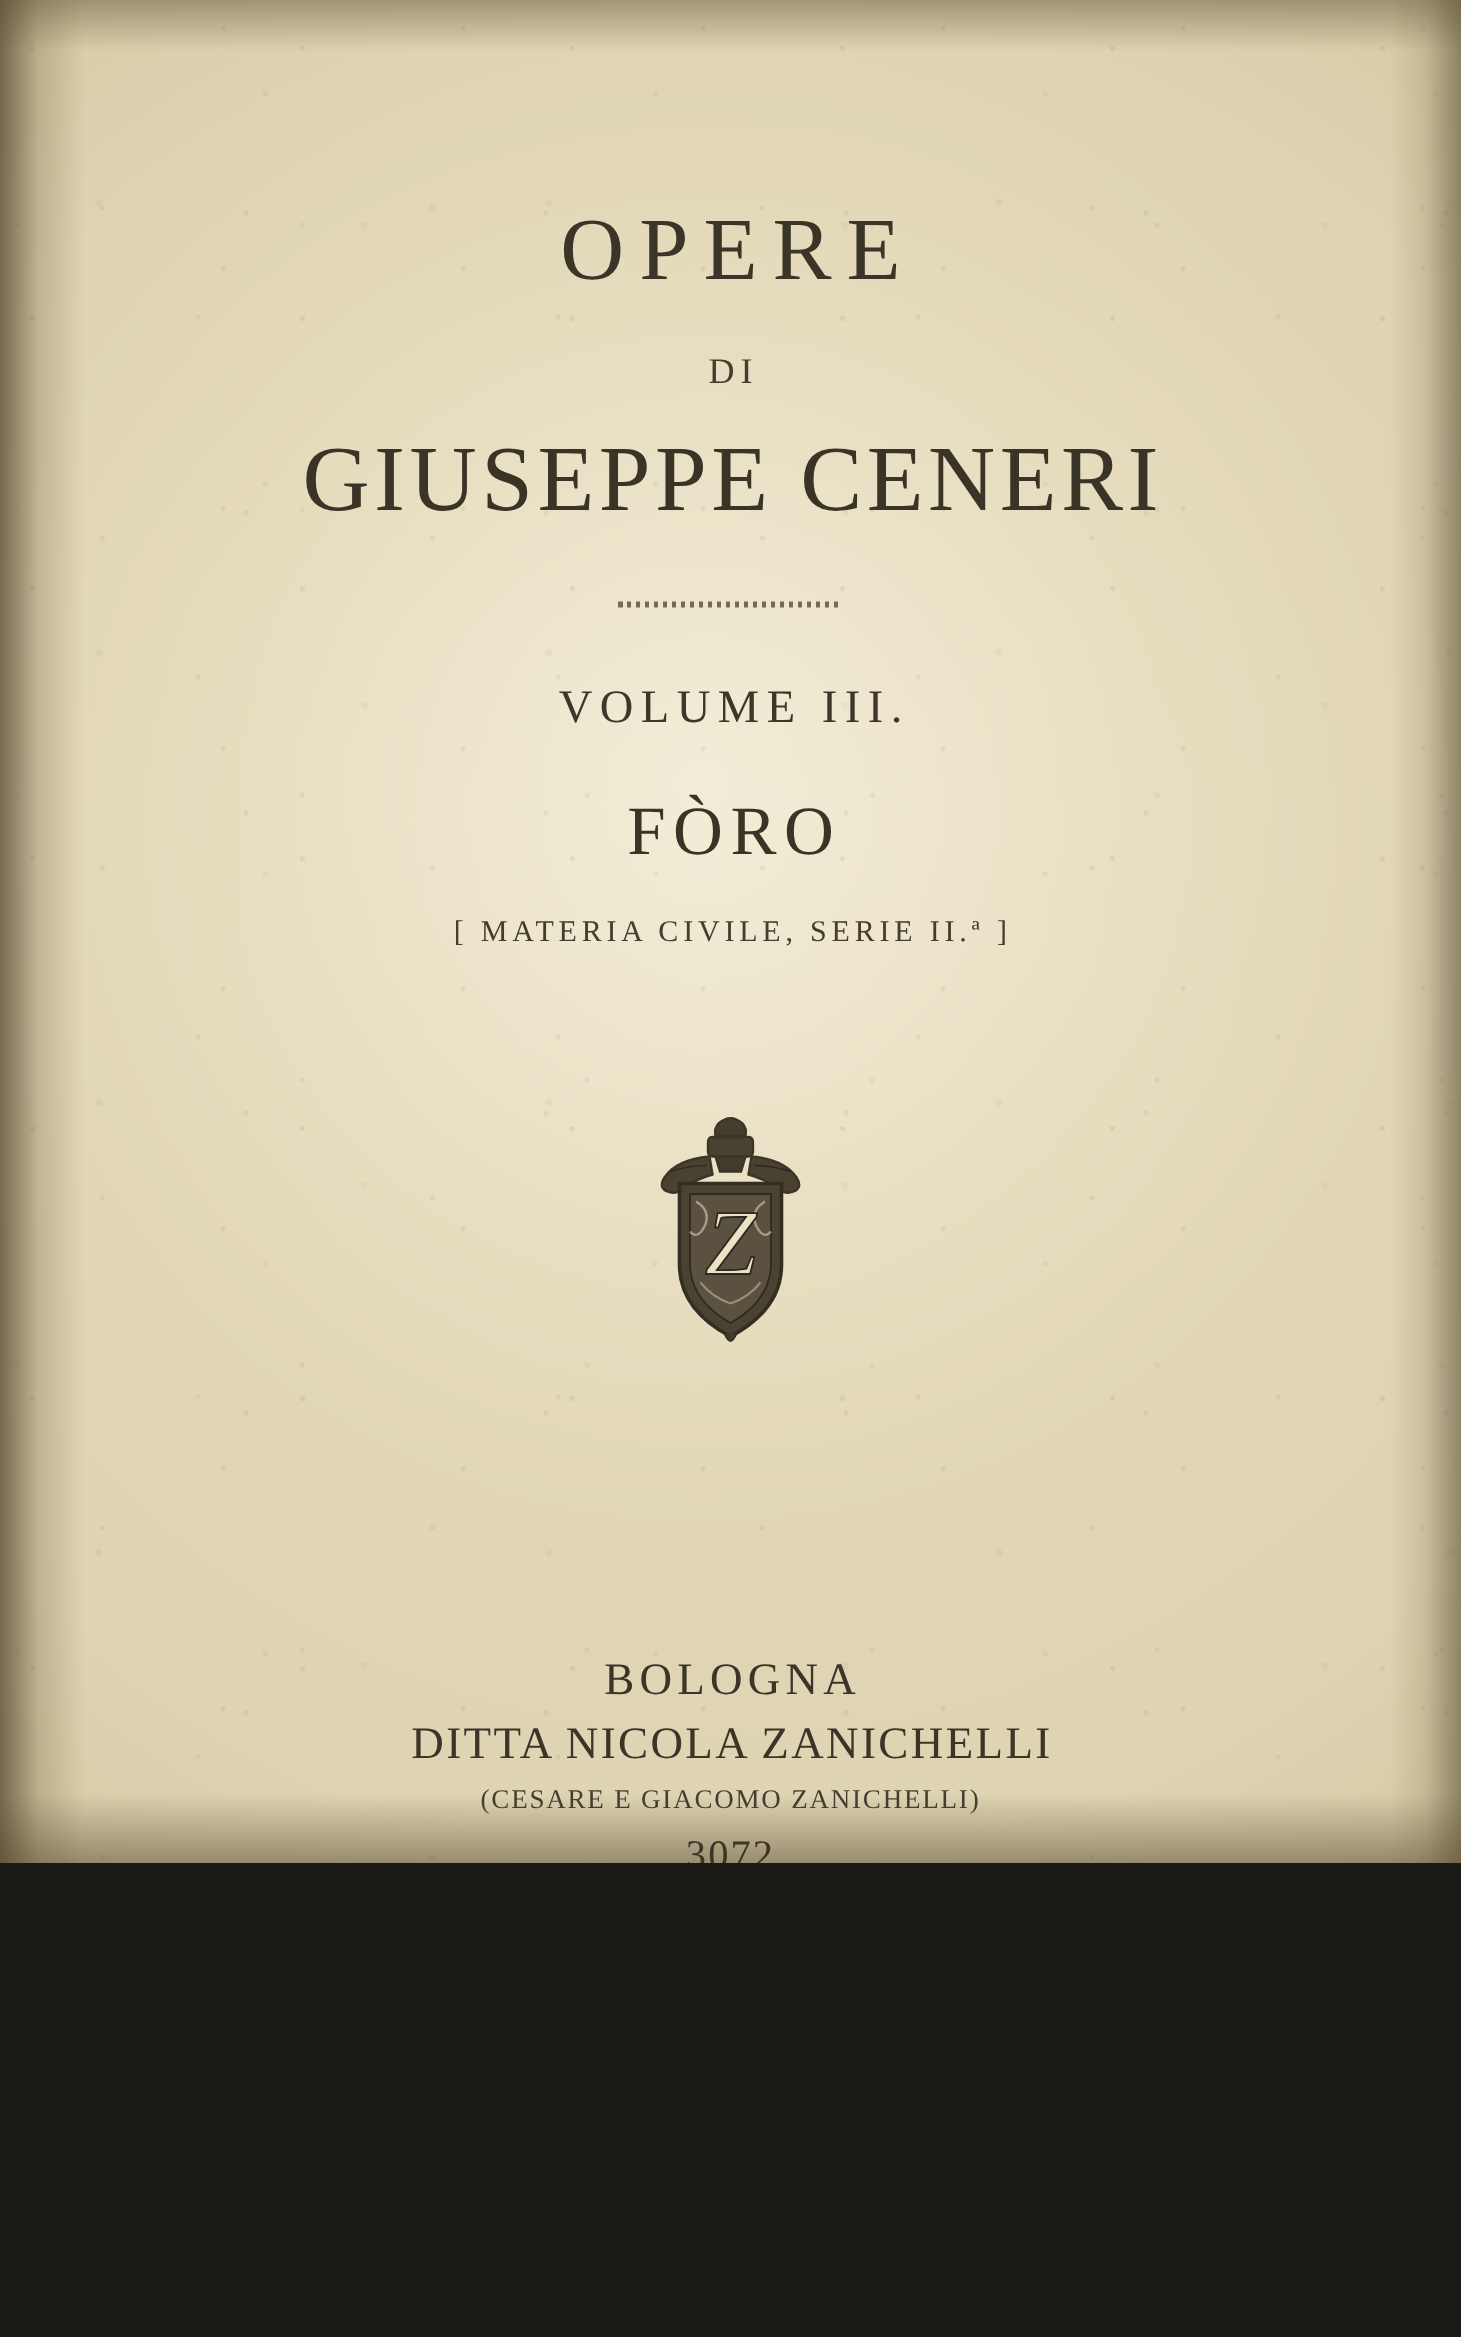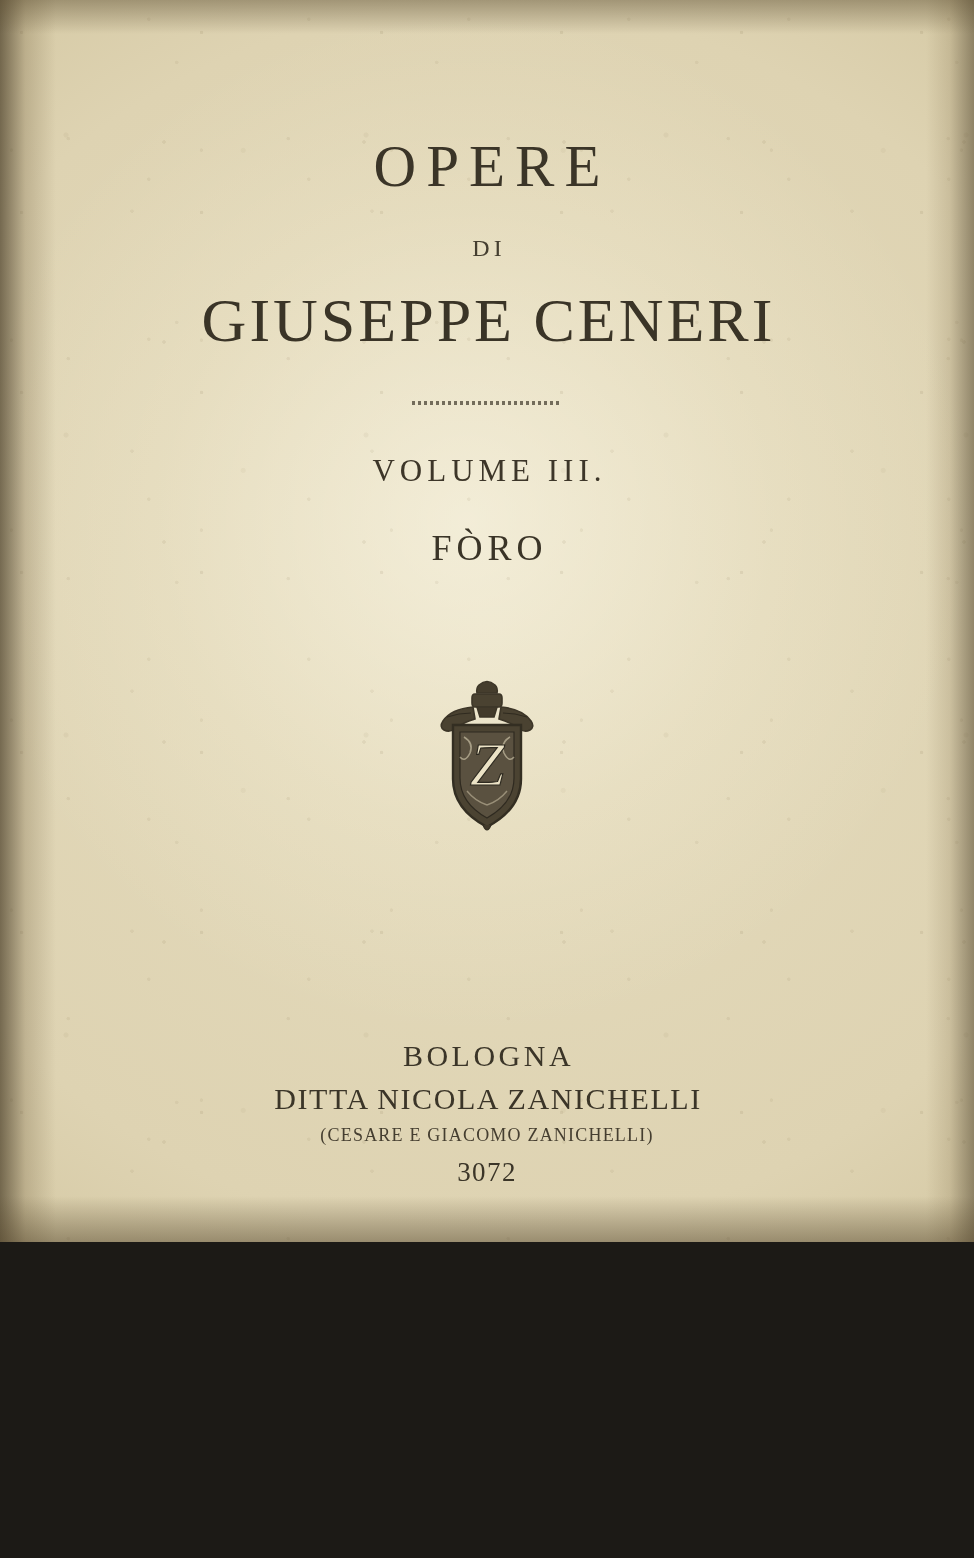--- a/index.html
+++ b/index.html
@@ -104,21 +104,21 @@
   .volume {
     margin-top: 48px;
     font-size: 31px;
     letter-spacing: 5px;
     color: #3d3629;
     text-indent: 5px;
   }
 
   .section {
     margin-top: 38px;
-    font-size: 36px;
+    font-size: 46px;
     letter-spacing: 5px;
     color: #3a3427;
     text-indent: 5px;
   }
 
   .subtitle {
     margin-top: 30px;
     font-size: 20px;
     letter-spacing: 3.2px;
     color: #453e2f;
@@ -180,20 +180,21 @@
     <div class="title-di ink-soft">DI</div>
 
     <div class="author ink-soft">GIUSEPPE CENERI</div>
 
     <div class="rule"></div>
 
     <div class="volume ink-soft">VOLUME III.</div>
 
     <div class="section ink-soft">FÒRO</div>
 
+    <div class="subtitle ink-soft">[ MATERIA  CIVILE,  SERIE  II.ª ]</div>
 
     <div class="emblem">
       <svg width="128" height="176" viewBox="0 0 128 176">
         <g fill="none" stroke="#3d3628" stroke-width="1.6">
 
           <path d="M56 12 q8 -7 16 0 q3 3 2 8 l-20 0 q-1 -5 2 -8 z" fill="#453d2d"></path>
           <path d="M52 21 h24 q3 0 3 4 v5 q0 4 -3 4 h-24 q-3 0 -3 -4 v-5 q0 -4 3 -4 z" fill="#4a4231"></path>
           <path d="M54 34 h20 l-3 10 h-14 z" fill="#423a2b"></path>
 
           <path d="M50 34 q-22 2 -30 14 q-4 6 1 9 q6 3 12 -2 q8 -6 19 -9 z" fill="#4a4231"></path>

